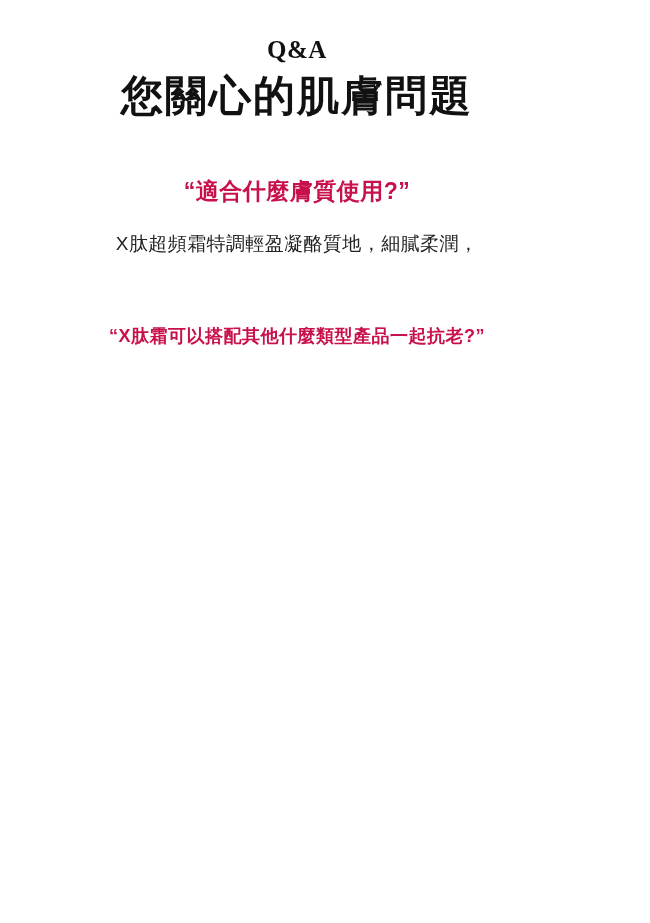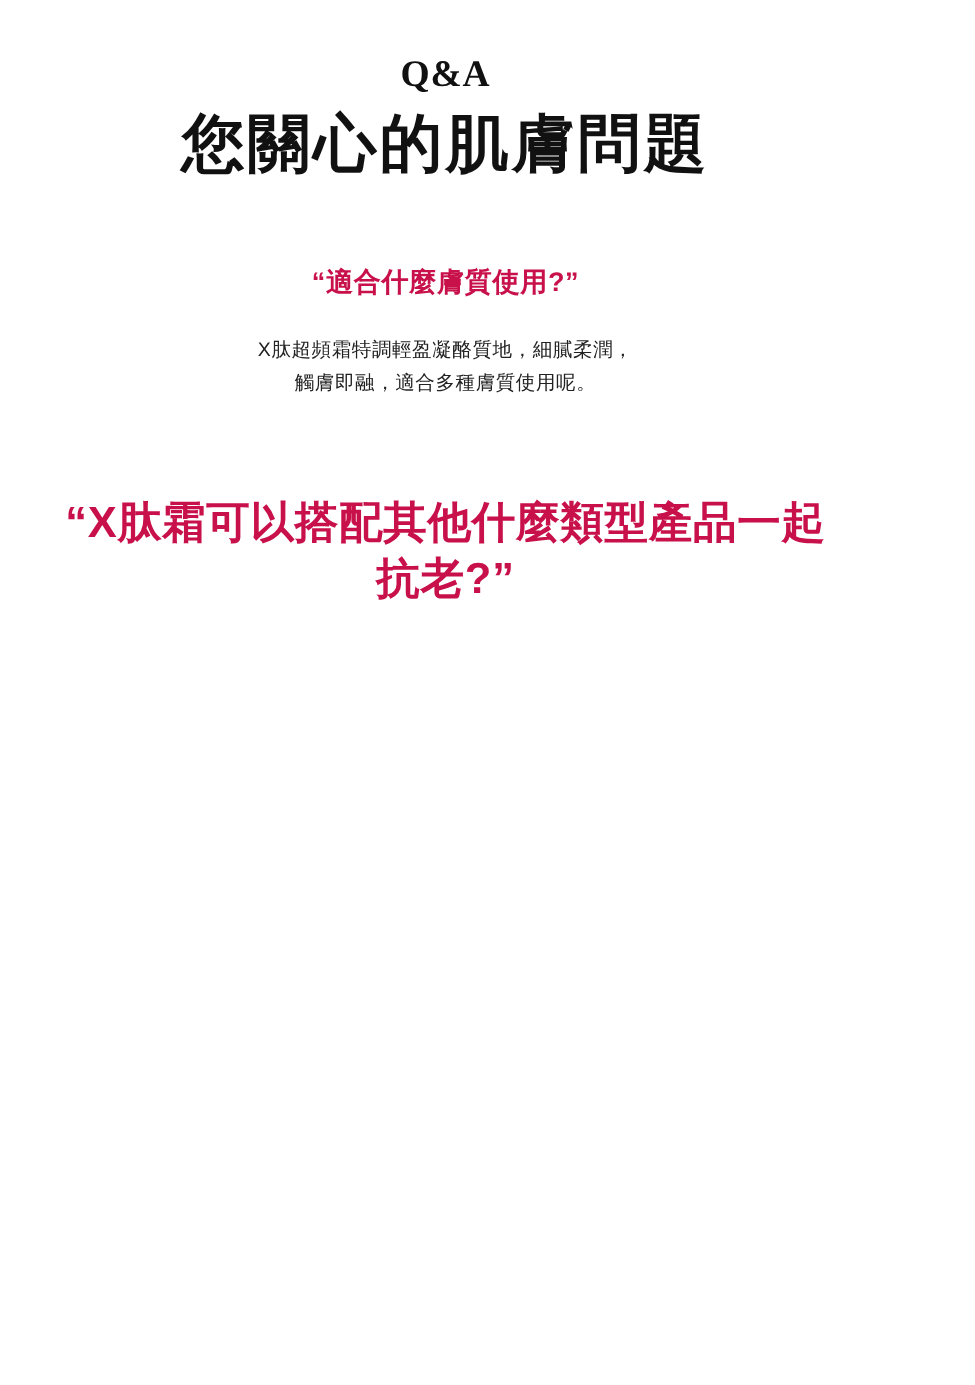--- a/index.html
+++ b/index.html
@@ -53,33 +53,33 @@
     width: 100%;
     text-align: center;
   }
   .qa-item.item-0 { margin-top: 54px; }
   .qa-item.item-1 { margin-top: 60px; }
   .qa-item.item-2 { margin-top: 64px; }
   .qa-item.item-3 { margin-top: 64px; }
 
   .question {
     font-family: "Liberation Sans", sans-serif;
-    font-size: 18px;
+    font-size: 23px;
     font-weight: 700;
     color: #c8104a;
     margin: 0 0 22px 0;
     line-height: 1.3;
     letter-spacing: 0.5px;
   }
   .qa-item.item-2 .question { font-size: 22.5px; }
-  .qa-item.item-3 .question { font-size: 29px; }
+  .qa-item.item-3 .question { font-size: 18px; }
 
   .answer {
     font-family: "Liberation Sans", sans-serif;
-    font-size: 13px;
+    font-size: 19px;
     font-weight: 400;
     color: #222222;
     line-height: 1.72;
     margin: 0;
     letter-spacing: 0.4px;
   }
   .answer .line { display: block; }
 </style>
 </head>
 <body>
@@ -88,21 +88,20 @@
 
   <div class="eyebrow">Q&amp;A</div>
   <h1 class="main-title">您關心的肌膚問題</h1>
 
   <ul class="qa-list">
 
     <li class="qa-item item-0">
       <p class="question">“適合什麼膚質使用?”</p>
       <p class="answer">
         <span class="line">X肽超頻霜特調輕盈凝酪質地，細膩柔潤，</span>
-        <span class="line">觸膚即融，適合多種膚質使用呢。</span>
       </p>
     </li>
 
 
 
     <li class="qa-item item-3">
       <p class="question">“X肽霜可以搭配其他什麼類型產品一起抗老?”</p>
     </li>
 
   </ul>

